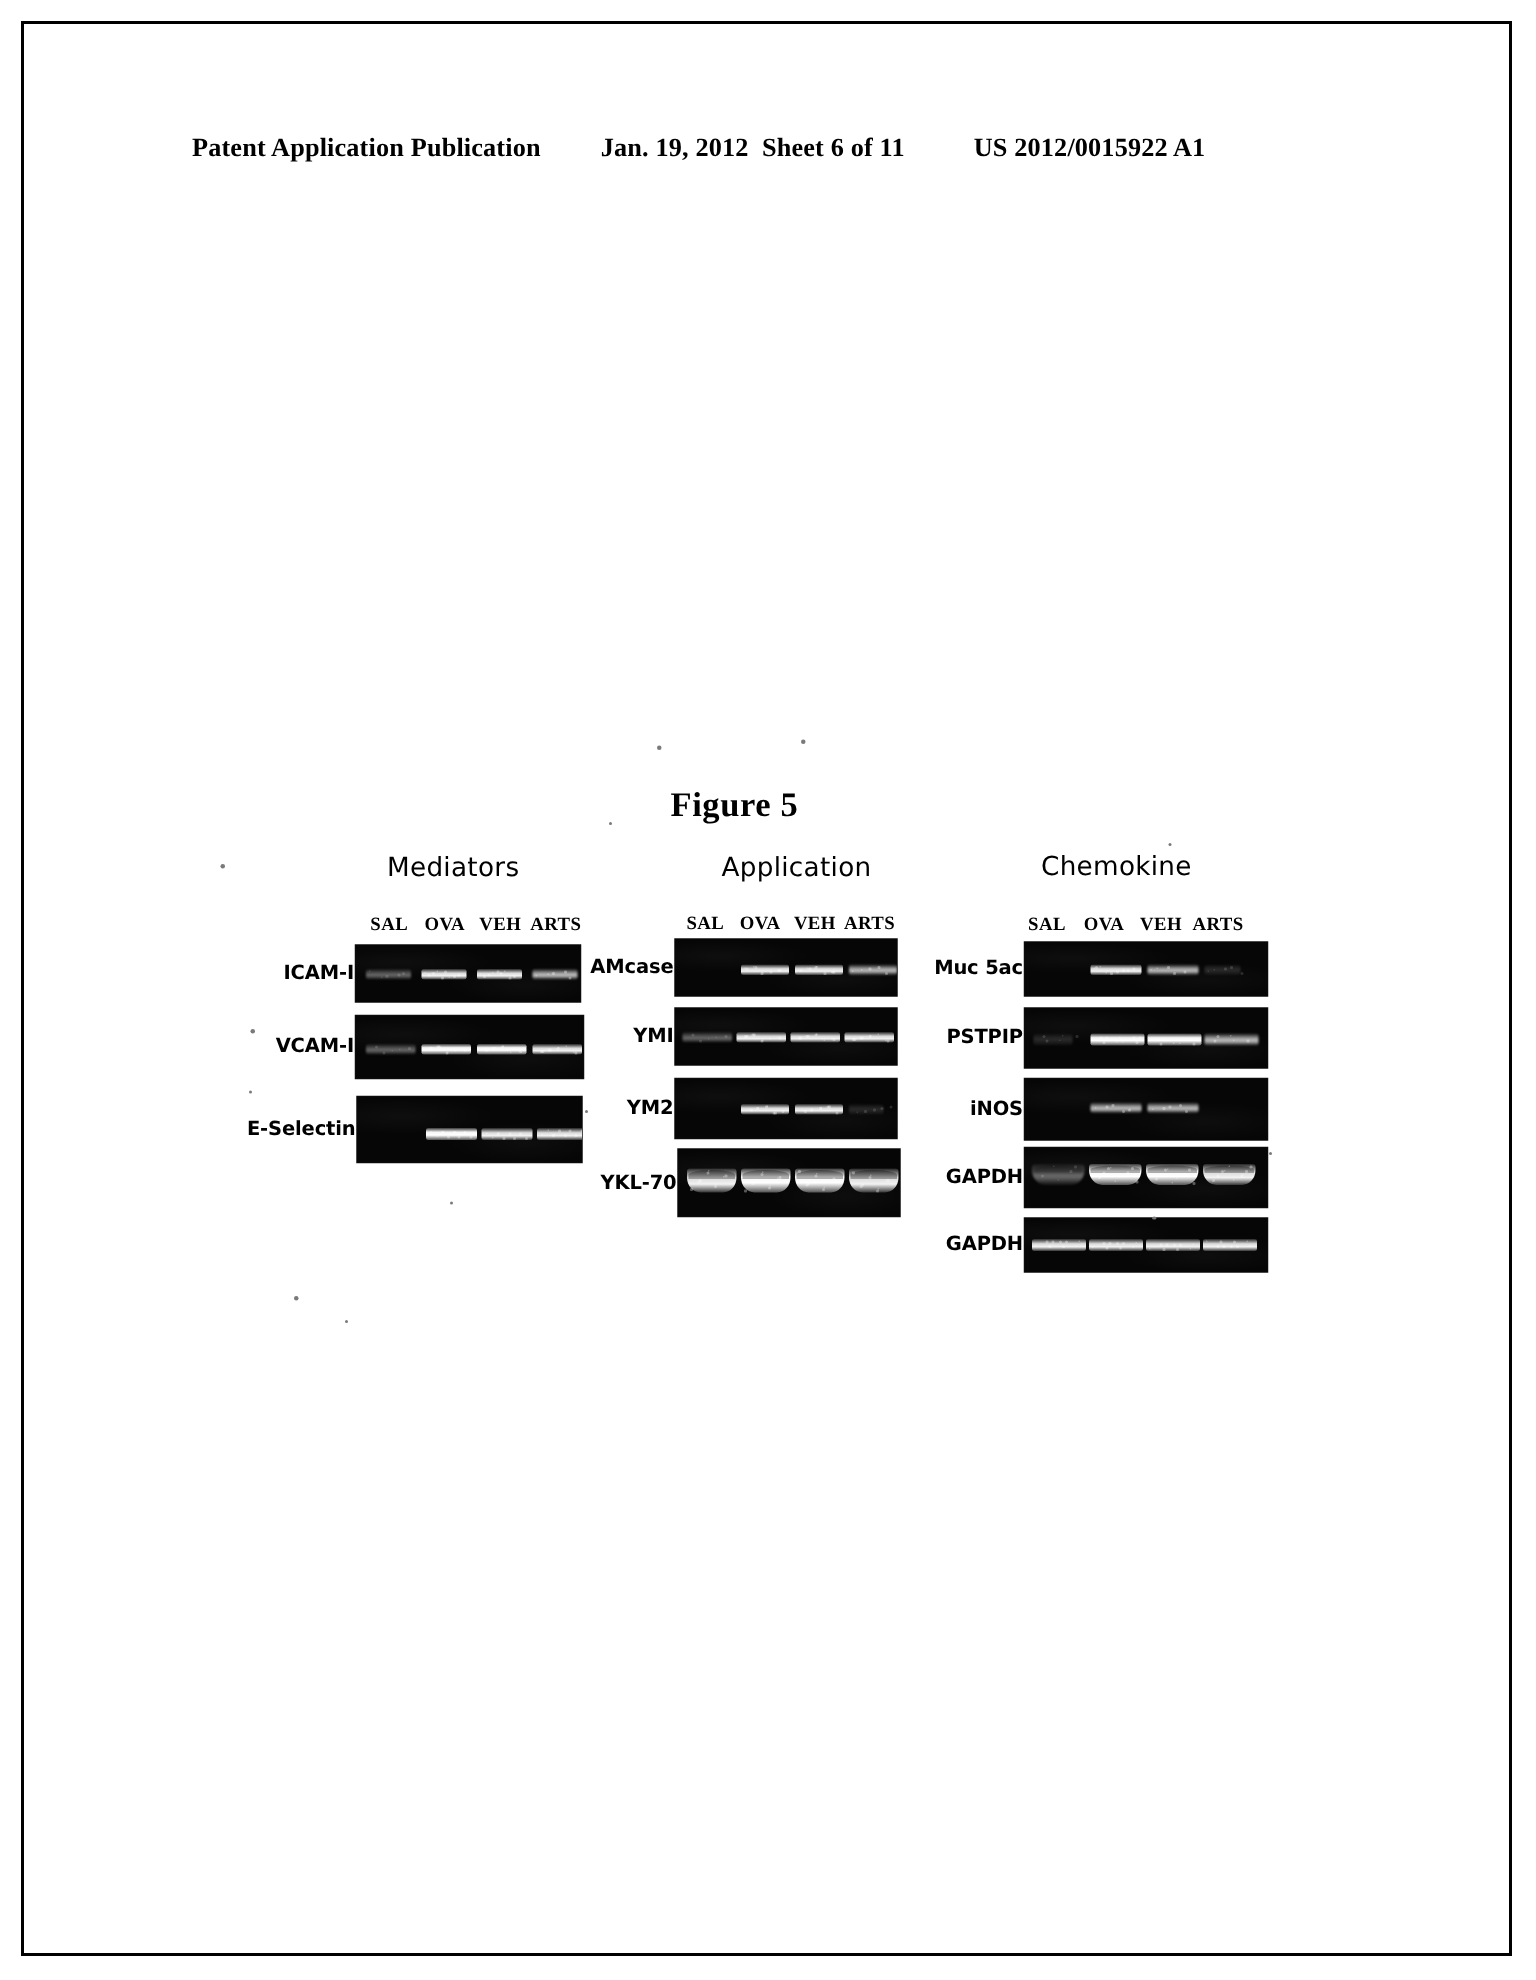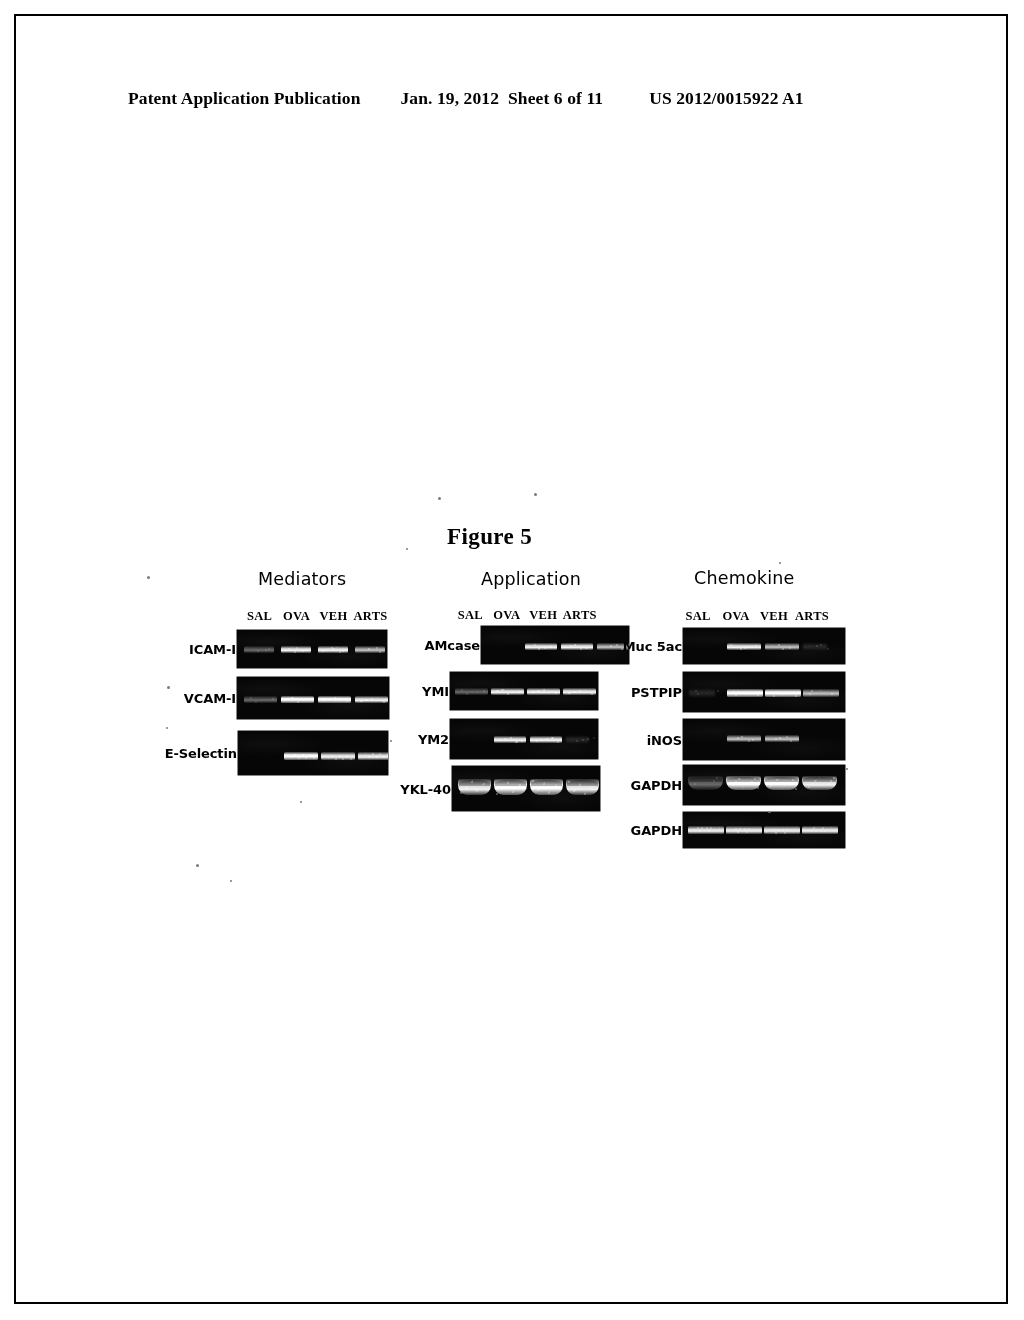--- a/index.html
+++ b/index.html
@@ -338,21 +338,21 @@
           <div class="speck" style="width: 0.9px; height: 0.9px; left: 131px; top: 25px; opacity: 0.6;"></div>
         </div>
       </div>
       <div class="panel-title" style="left: 481px; top: 569px;">Application</div>
       <div class="lane-header" style="left: 452px; top: 608px; width: 146px;">
         <span style="flex: 1 1 0%;">SAL</span>
         <span style="flex: 1 1 0%;">OVA</span>
         <span style="flex: 1 1 0%;">VEH</span>
         <span style="flex: 1 1 0%;">ARTS</span>
       </div>
-      <div class="row" style="left: 450px; top: 626px; width: 148px; height: 38px; margin-left: 31px;">
+      <div class="row" style="left: 450px; top: 626px; width: 148px; height: 38px;">
         <div class="row-label">AMcase</div>
         <div class="gel" style="width: 148px; height: 38px;">
           <div class="band b-none" style="left: 8px; top: 17px; width: 32px; height: 7px;"></div>
           <div class="band b-strong" style="left: 44px; top: 17px; width: 32px; height: 7px;"></div>
           <div class="speck" style="width: 0.9px; height: 0.9px; left: 46px; top: 19px; opacity: 0.6;"></div>
           <div class="speck" style="width: 1.5px; height: 1.5px; left: 57px; top: 22px; opacity: 0.6;"></div>
           <div class="speck" style="width: 2.1px; height: 2.1px; left: 68px; top: 20px; opacity: 0.6;"></div>
           <div class="speck" style="width: 0.9px; height: 0.9px; left: 52px; top: 18px; opacity: 0.6;"></div>
           <div class="speck" style="width: 1.5px; height: 1.5px; left: 63px; top: 21px; opacity: 0.6;"></div>
           <div class="speck" style="width: 2.1px; height: 2.1px; left: 47px; top: 19px; opacity: 0.6;"></div>
@@ -444,21 +444,21 @@
           <div class="speck" style="width: 0.9px; height: 0.9px; left: 97px; top: 19px; opacity: 0.6;"></div>
           <div class="band b-trace" style="left: 116px; top: 17px; width: 23px; height: 7px;"></div>
           <div class="speck" style="width: 1.5px; height: 1.5px; left: 126px; top: 21px; opacity: 0.25;"></div>
           <div class="speck" style="width: 2.1px; height: 2.1px; left: 137px; top: 19px; opacity: 0.25;"></div>
           <div class="speck" style="width: 0.9px; height: 0.9px; left: 121px; top: 22px; opacity: 0.25;"></div>
           <div class="speck" style="width: 1.5px; height: 1.5px; left: 132px; top: 20px; opacity: 0.25;"></div>
           <div class="speck" style="width: 2.1px; height: 2.1px; left: 143px; top: 18px; opacity: 0.25;"></div>
         </div>
       </div>
       <div class="row" style="left: 452px; top: 766px; width: 148px; height: 45px;">
-        <div class="row-label">YKL-40</div>
+        <div class="row-label">YKL-70</div>
         <div class="gel" style="width: 148px; height: 45px;">
           <div class="band b-strong b-smile" style="left: 6px; top: 13px; width: 33px; height: 16px;"></div>
           <div class="speck" style="width: 0.9px; height: 0.9px; left: 20px; top: 14px; opacity: 0.6;"></div>
           <div class="speck" style="width: 1.5px; height: 1.5px; left: 31px; top: 17px; opacity: 0.6;"></div>
           <div class="speck" style="width: 2.1px; height: 2.1px; left: 14px; top: 20px; opacity: 0.6;"></div>
           <div class="speck" style="width: 0.9px; height: 0.9px; left: 25px; top: 23px; opacity: 0.6;"></div>
           <div class="speck" style="width: 1.5px; height: 1.5px; left: 8px; top: 26px; opacity: 0.6;"></div>
           <div class="speck" style="width: 2.1px; height: 2.1px; left: 19px; top: 15px; opacity: 0.6;"></div>
           <div class="speck" style="width: 0.9px; height: 0.9px; left: 30px; top: 18px; opacity: 0.6;"></div>
           <div class="speck" style="width: 1.5px; height: 1.5px; left: 13px; top: 21px; opacity: 0.6;"></div>

